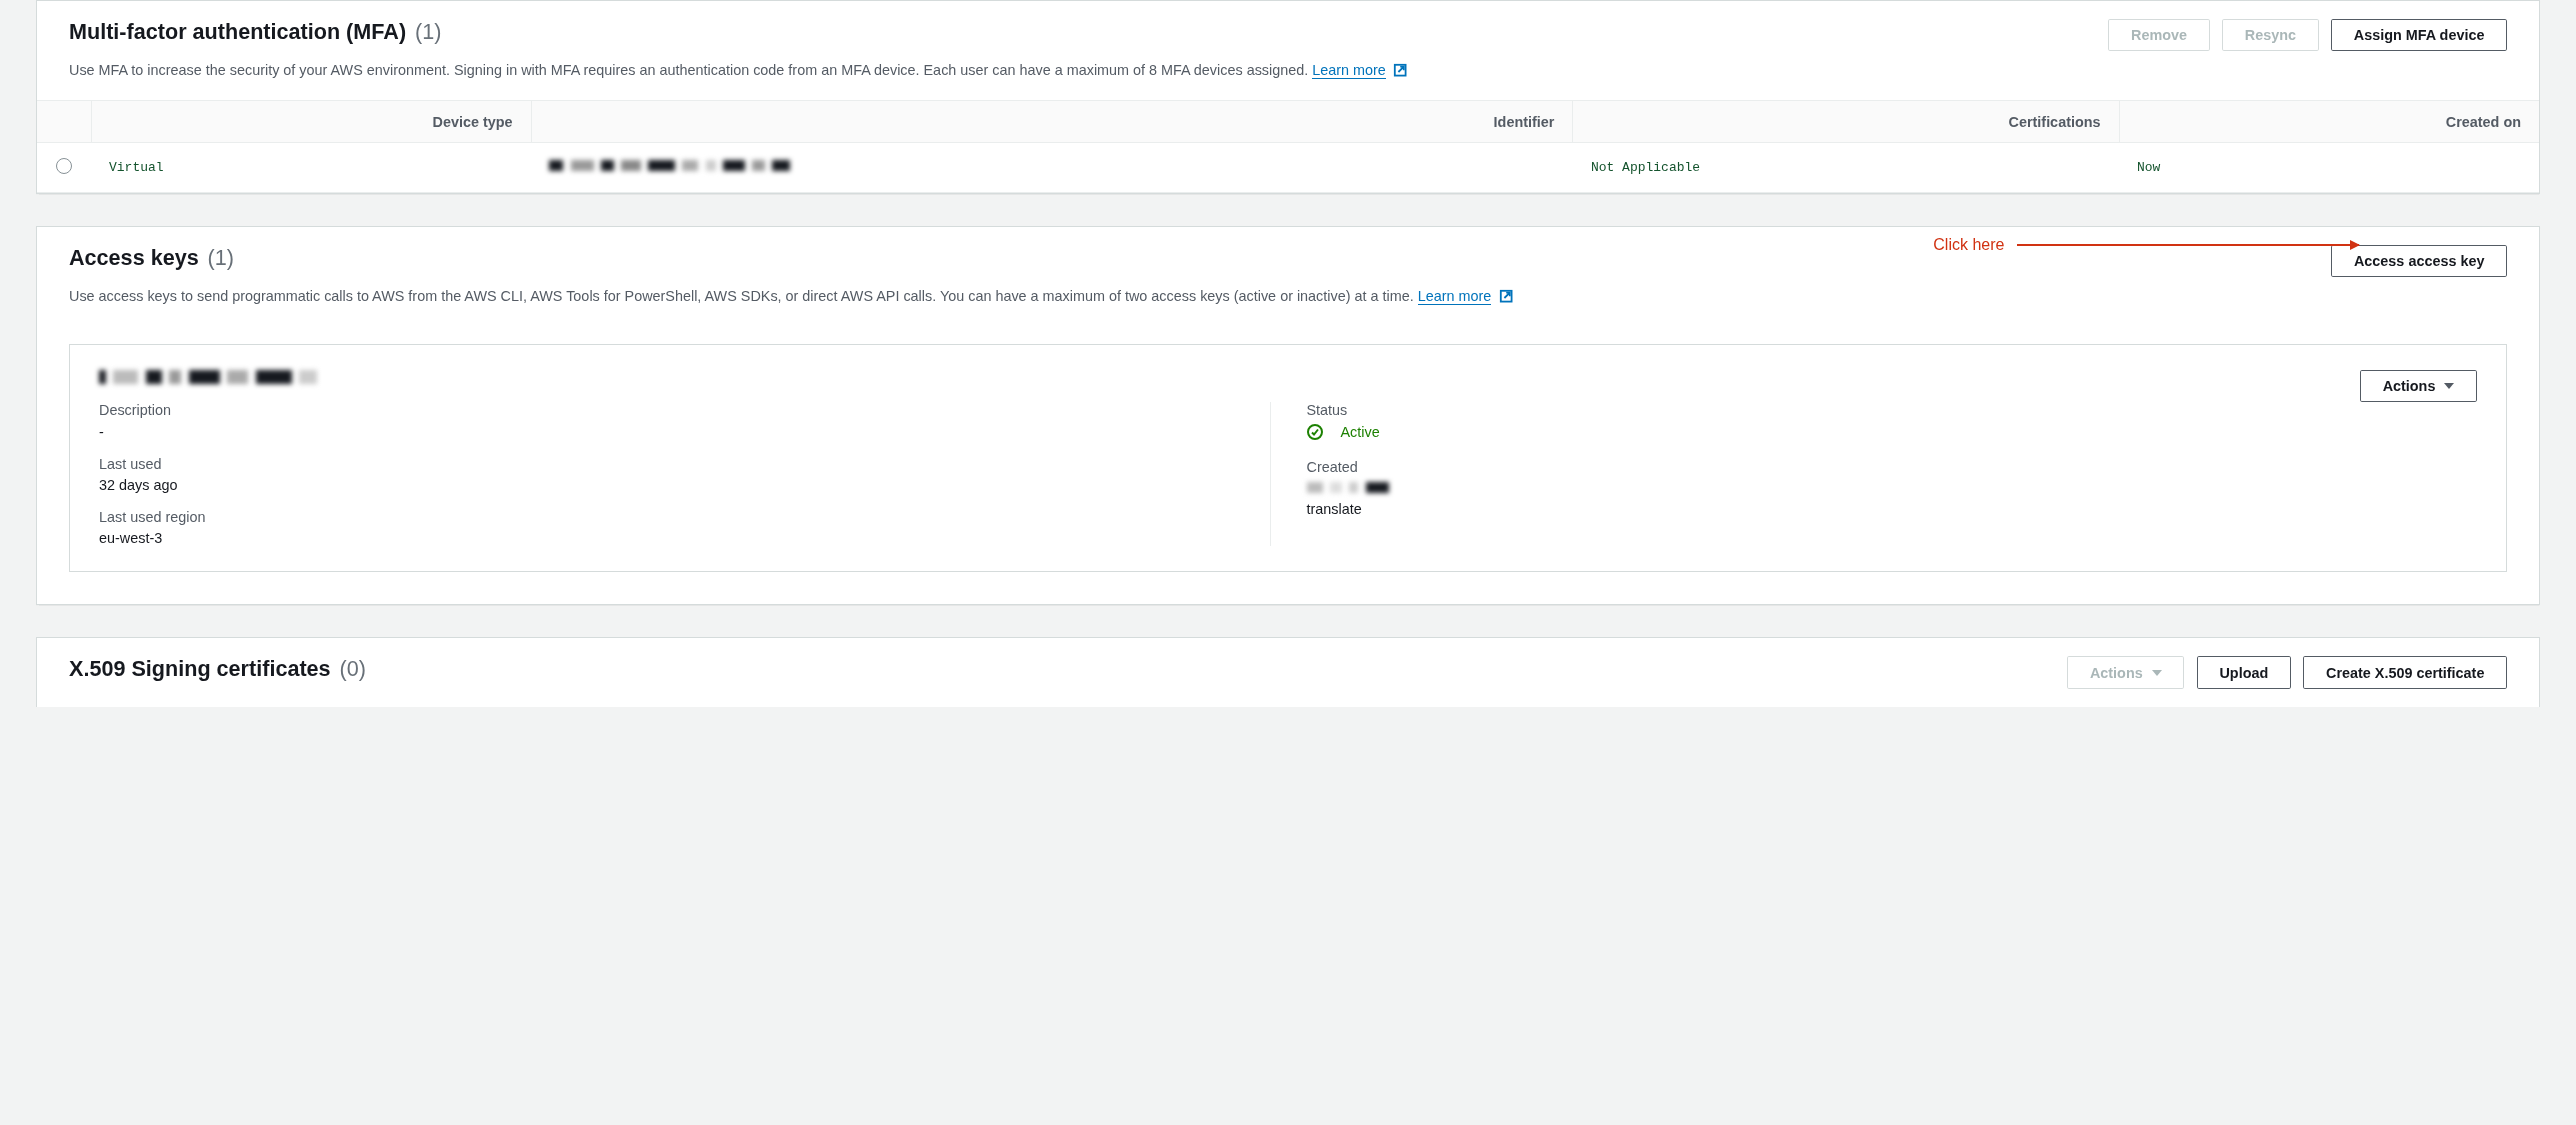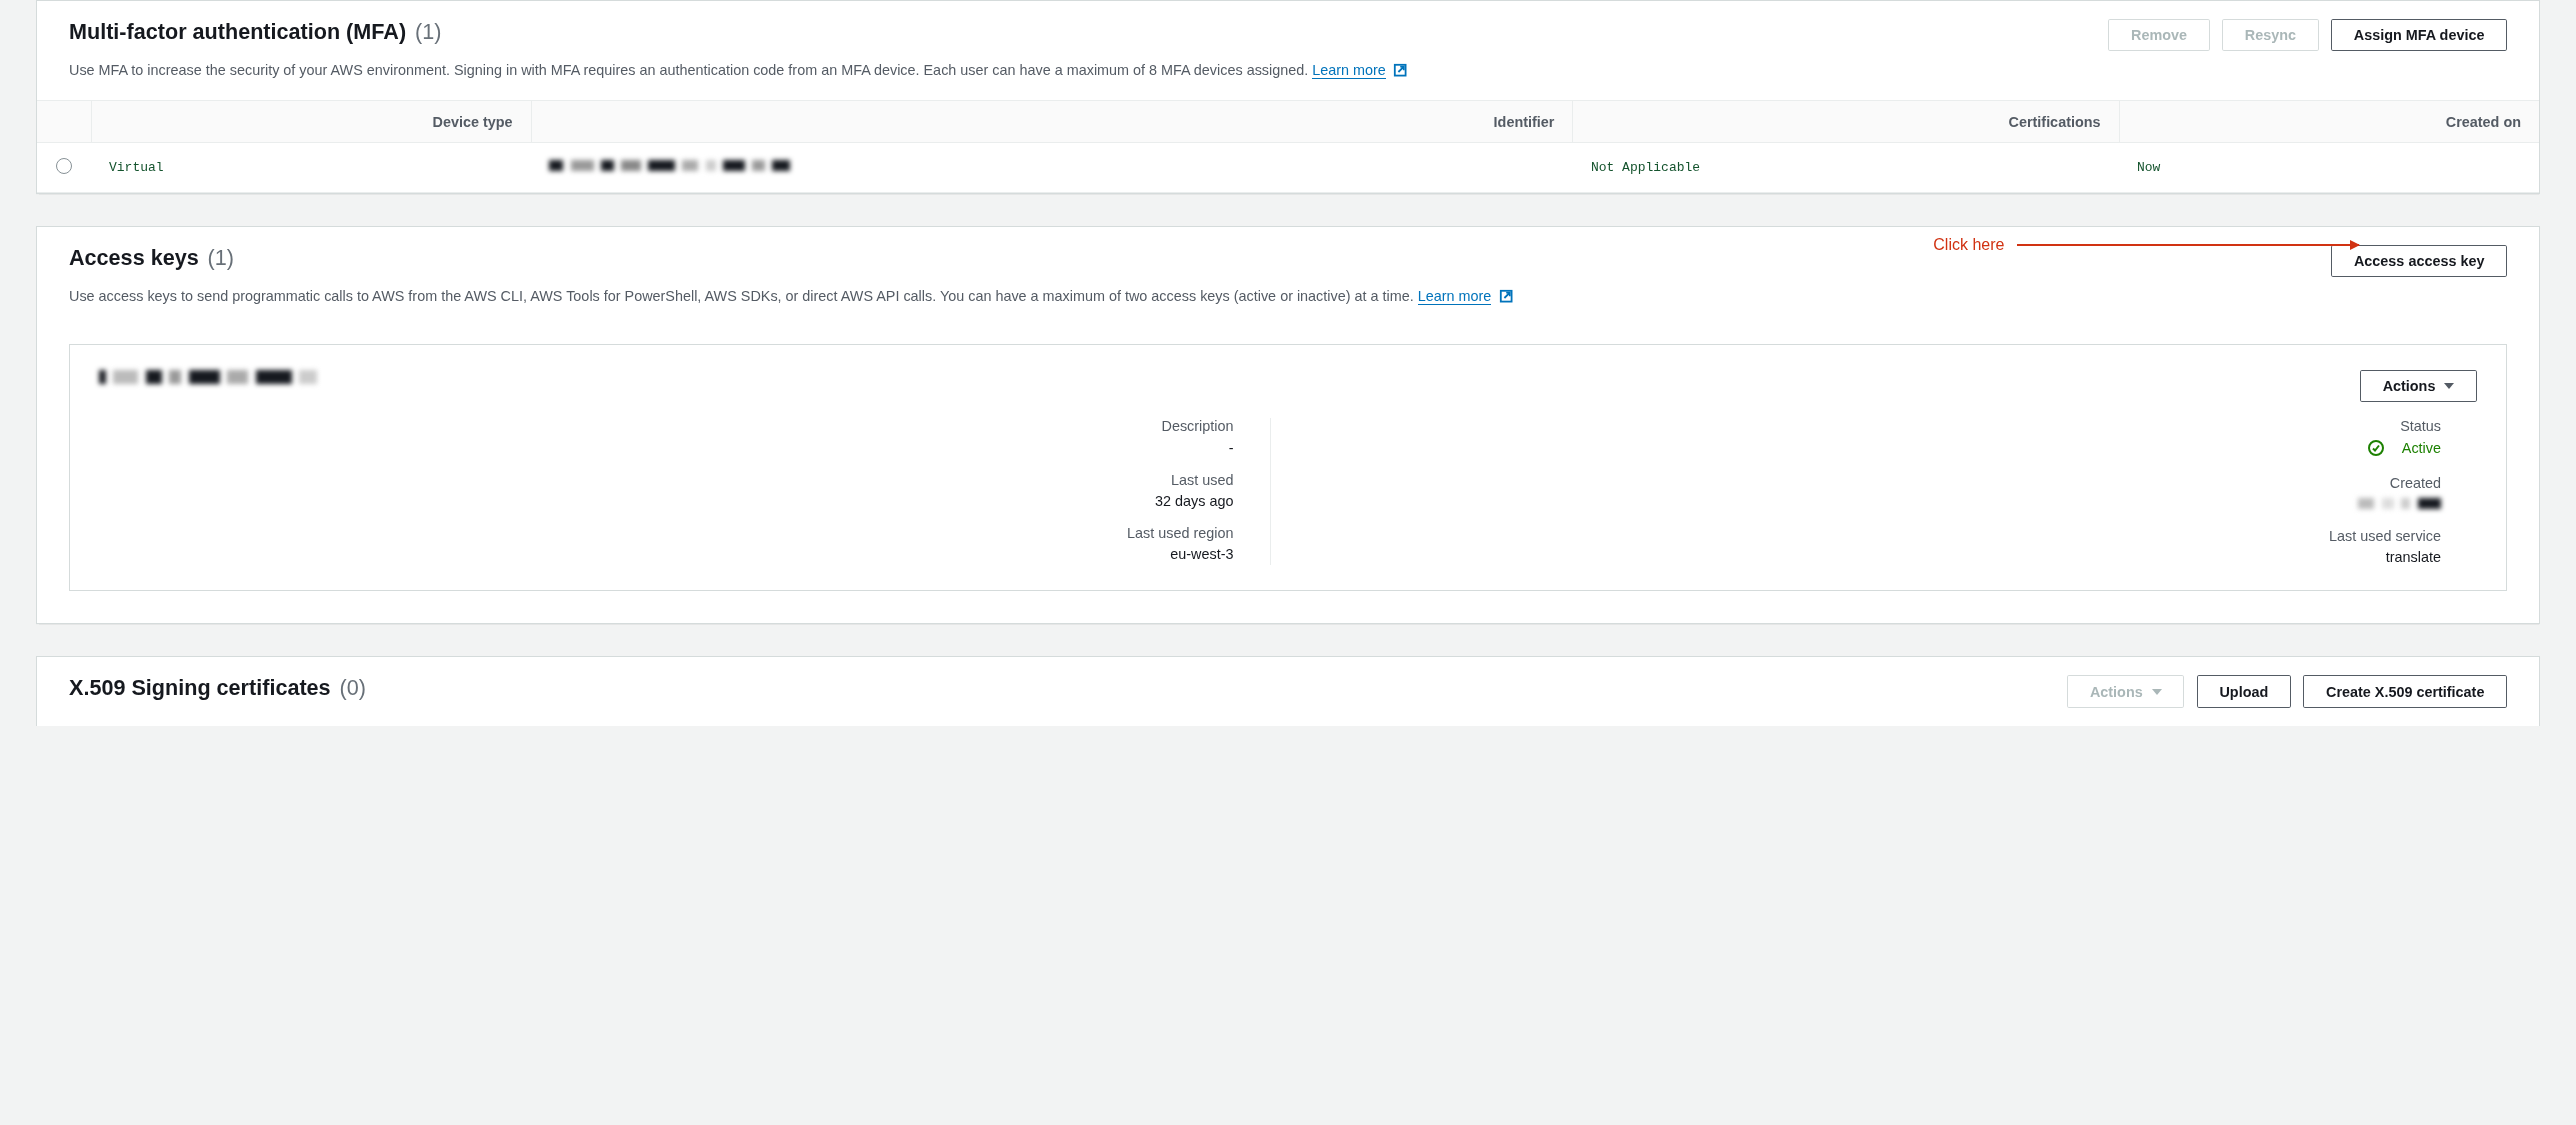--- a/index.html
+++ b/index.html
@@ -115,21 +115,21 @@
   .key-card {
     border: 0.9px solid #d5dbdb;
     margin: 18px 32px 32px 32px;
     padding: 25px 29px;
     position: relative;
   }
   .key-card-top {
     display:flex; justify-content:space-between; align-items:flex-start;
   }
   .key-cols {
-    display:flex; margin-top:16px;text-align:right;
+    display:flex; 
   }
   .key-col {
     flex:1;
     padding-right: 36px;
   }
   .key-col + .key-col {
     border-left: 0.9px solid #eaeded;
     padding-left: 36px;
   }
   .key-label {
@@ -296,21 +296,20 @@
         </div>
         <div class="key-label">Created</div>
         <div class="key-value">
           <span class="blur-strip">
             <span style="width:16px;background:#bbb"></span>
             <span style="width:12.6px;background:#ddd"></span>
             <span style="width:9px;background:#ccc"></span>
             <span style="width:23.4px"></span>
           </span>
         </div>
-        <div class="key-label">Last used service</div>
         <div class="key-value">translate</div>
       </div>
     </div>
   </div>
 </div>
 
 <div class="panel" style="margin-bottom:0; border-bottom:none;">
   <div class="panel-header" style="padding-bottom:18px;">
     <div class="panel-title-block">
       <span class="panel-title">X.509 Signing certificates</span>

